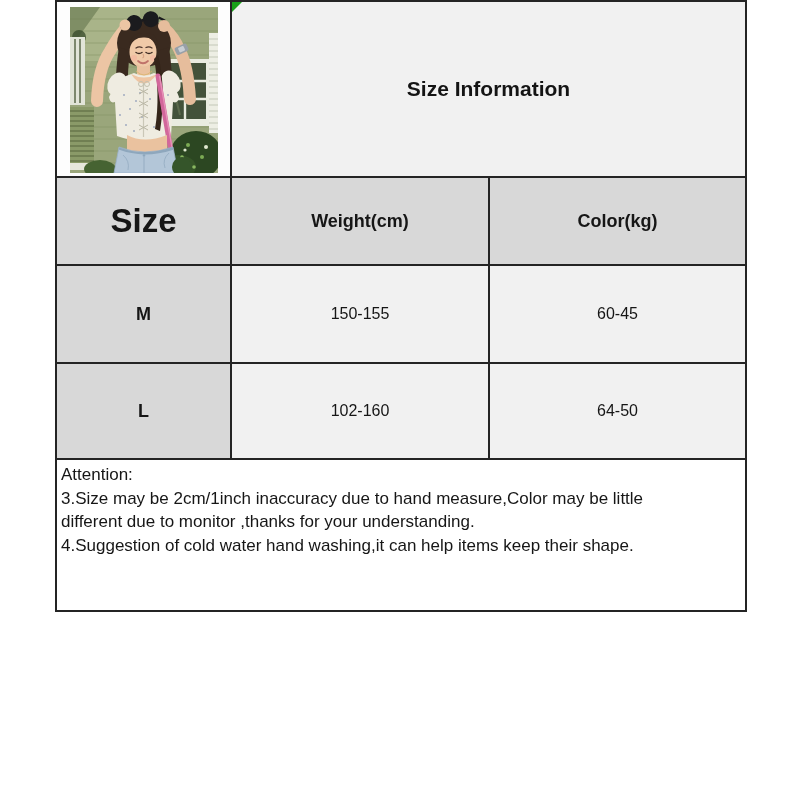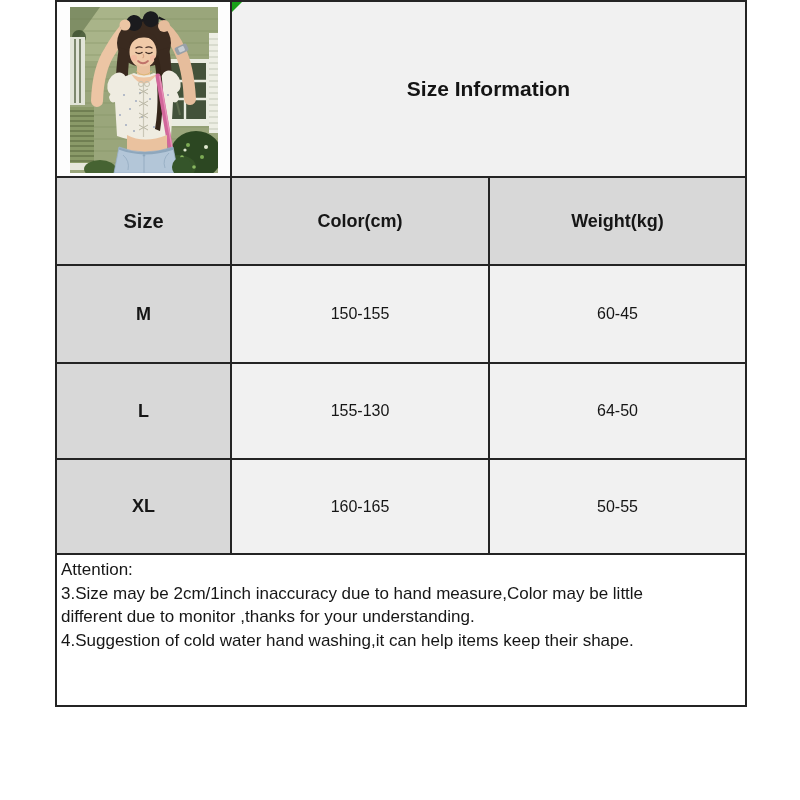--- a/index.html
+++ b/index.html
@@ -27,21 +27,21 @@
   .title-cell{
     background:var(--header-bg);position:relative;
     font-weight:bold;font-size:21px;color:#141414;
   }
   .flag{
     position:absolute;top:0;left:0;width:0;height:0;
     border-top:10px solid var(--flag-green);
     border-right:10px solid transparent;
   }
   .colhead{background:var(--label-bg);font-weight:bold;font-size:18px;}
-  .size-head{font-size:20px;}
+  .size-head{font-size:33px;}
   .size-label{background:var(--label-bg);font-weight:bold;font-size:18px;}
   .value-cell{background:var(--cell-bg);font-size:16px;font-weight:normal;}
   .attention-cell{
     background:#ffffff;text-align:left;vertical-align:top;
     font-size:17px;padding:3px 0 0 4px;
   }
   .attention-cell div{line-height:23.5px;white-space:nowrap;}
 </style>
 </head>
 <body>
@@ -184,38 +184,33 @@
         </svg>
       </td>
       <td class="title-cell" colspan="2">
         <span class="flag"></span>
         <span>Size Information</span>
       </td>
     </tr>
 
     <tr style="height:88px">
       <td class="colhead size-head">Size</td>
-      <td class="colhead">Color(cm)</td>
-      <td class="colhead">Weight(kg)</td>
+      <td class="colhead">Weight(cm)</td>
+      <td class="colhead">Color(kg)</td>
     </tr>
 
     <tr style="height:98px">
       <td class="size-label">M</td>
       <td class="value-cell">150-155</td>
       <td class="value-cell">60-45</td>
     </tr>
     <tr style="height:96px">
       <td class="size-label">L</td>
-      <td class="value-cell">155-130</td>
+      <td class="value-cell">102-160</td>
       <td class="value-cell">64-50</td>
-    </tr>
-    <tr style="height:95px">
-      <td class="size-label">XL</td>
-      <td class="value-cell">160-165</td>
-      <td class="value-cell">50-55</td>
     </tr>
 
     <tr style="height:152px">
       <td class="attention-cell" colspan="3">
         <div>Attention:</div>
         <div>3.Size may be 2cm/1inch inaccuracy due to hand measure,Color may be little</div>
         <div>different due to monitor ,thanks for your understanding.</div>
         <div>4.Suggestion of cold water hand washing,it can help items keep their shape.</div>
       </td>
     </tr>

